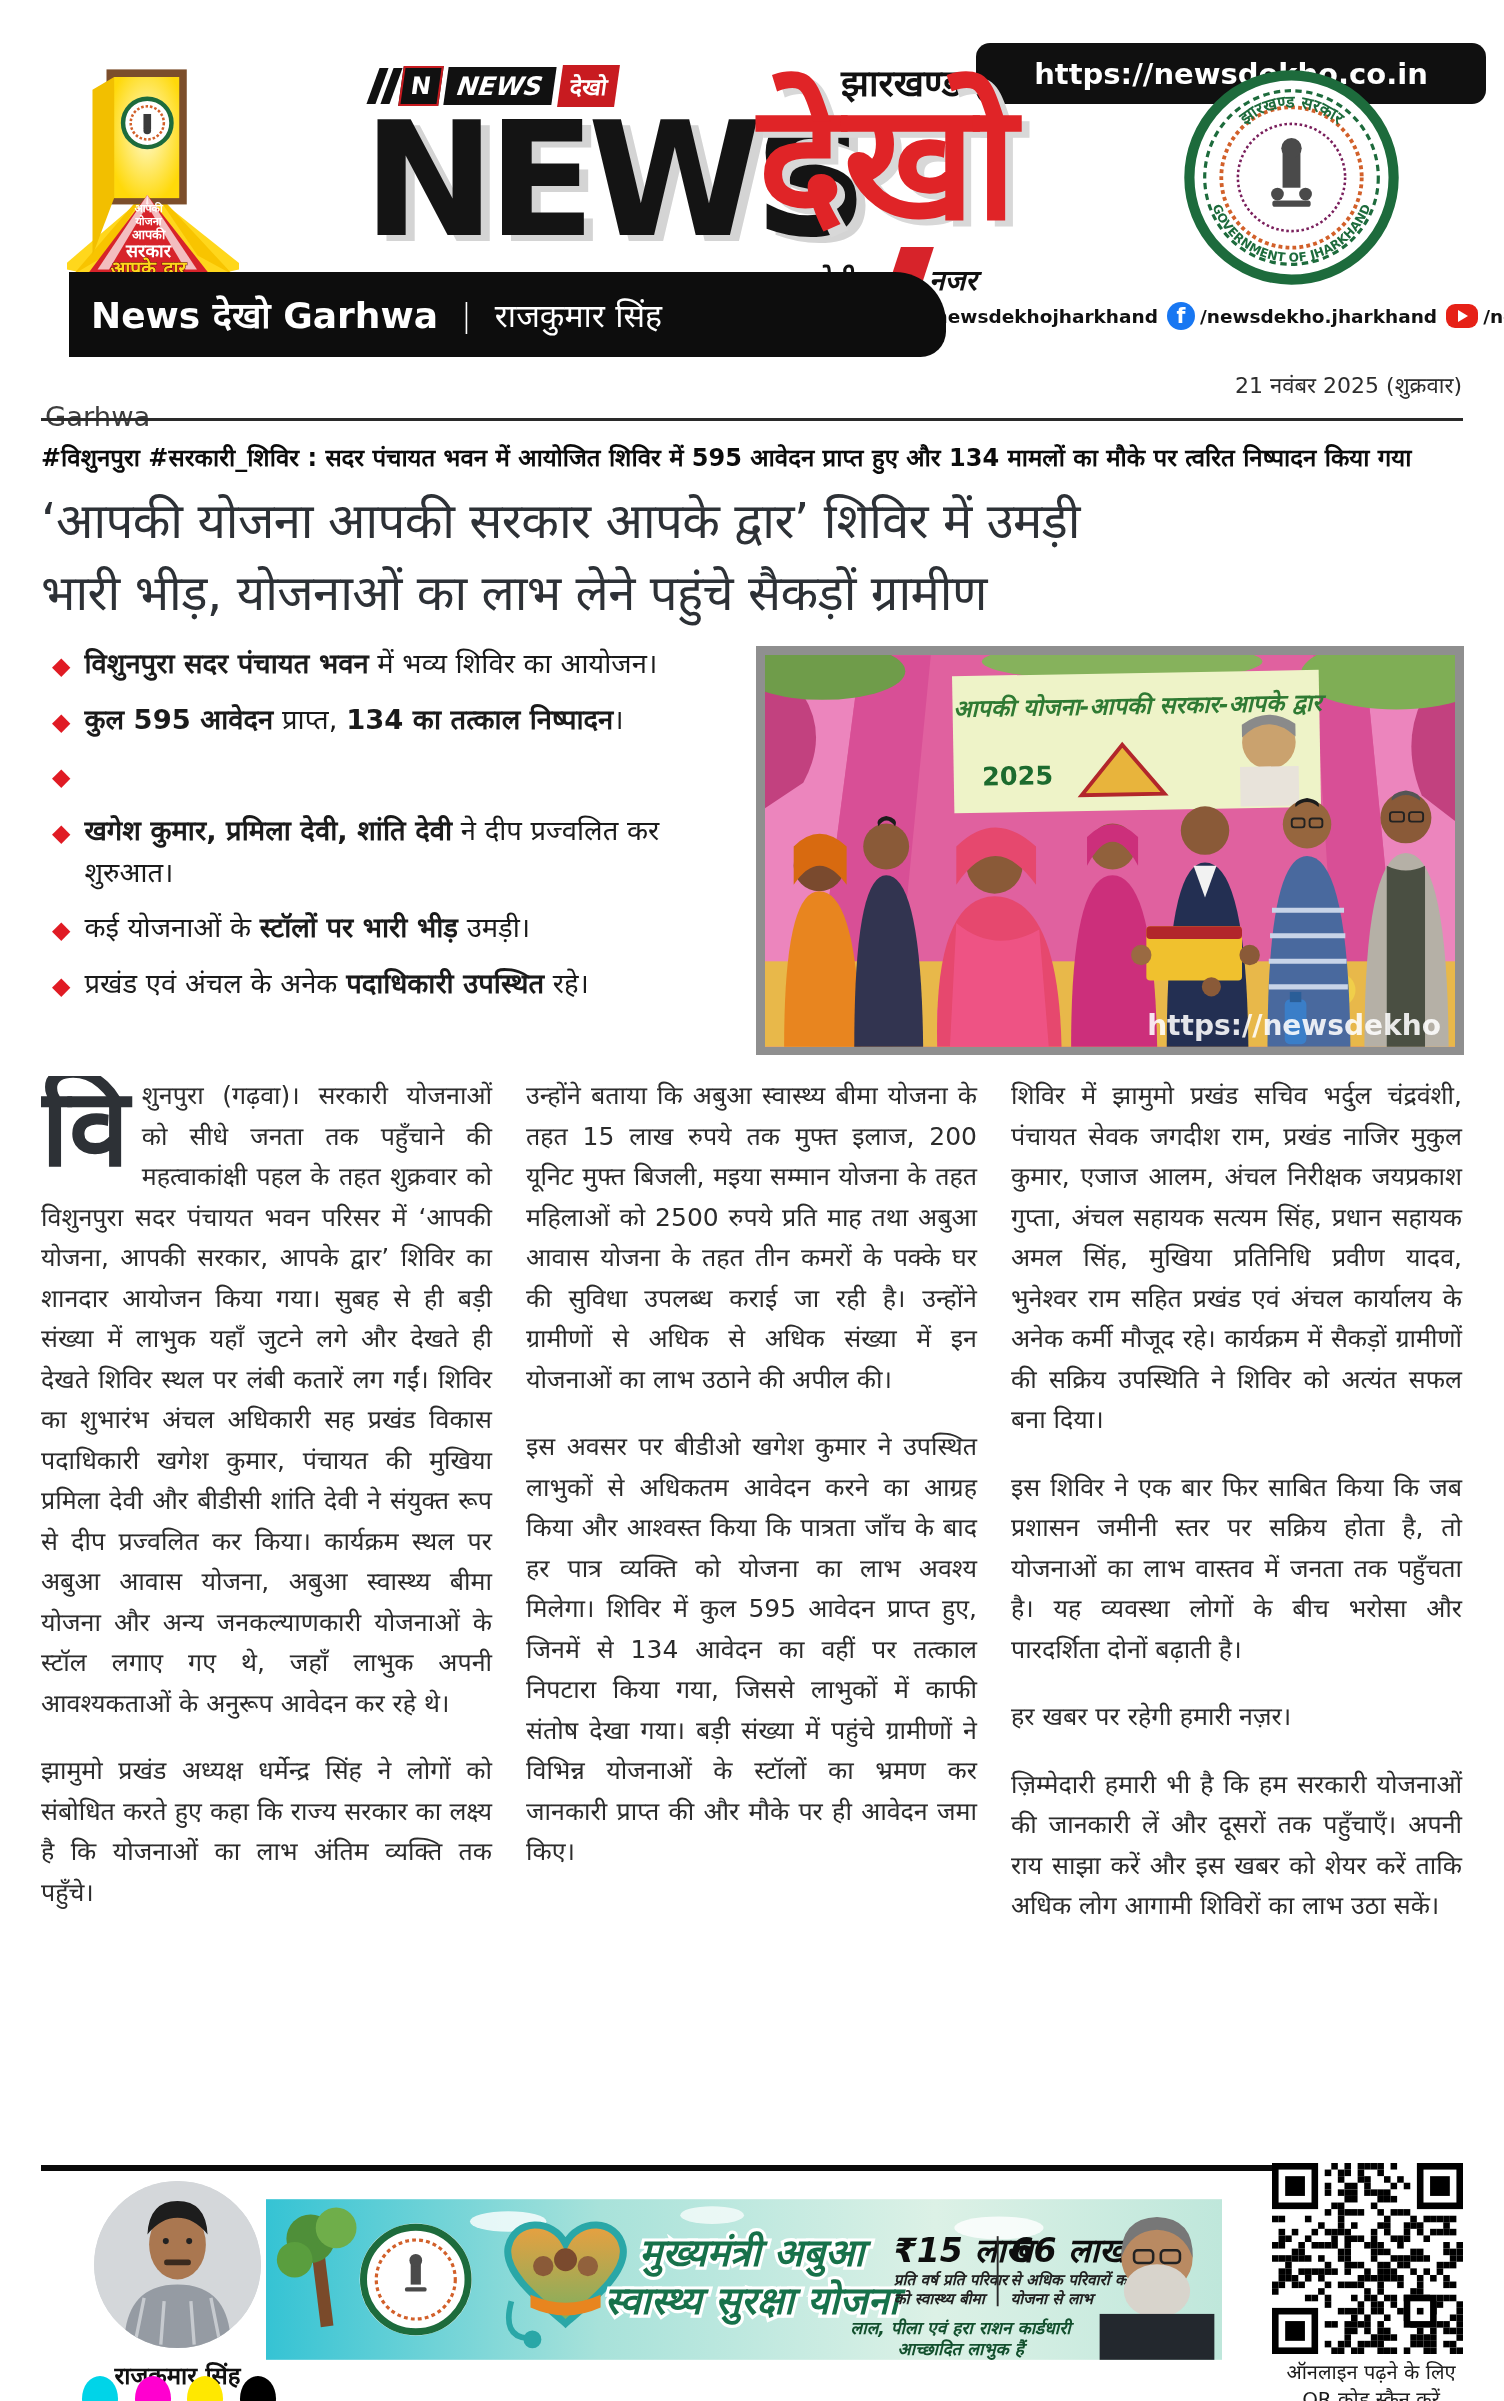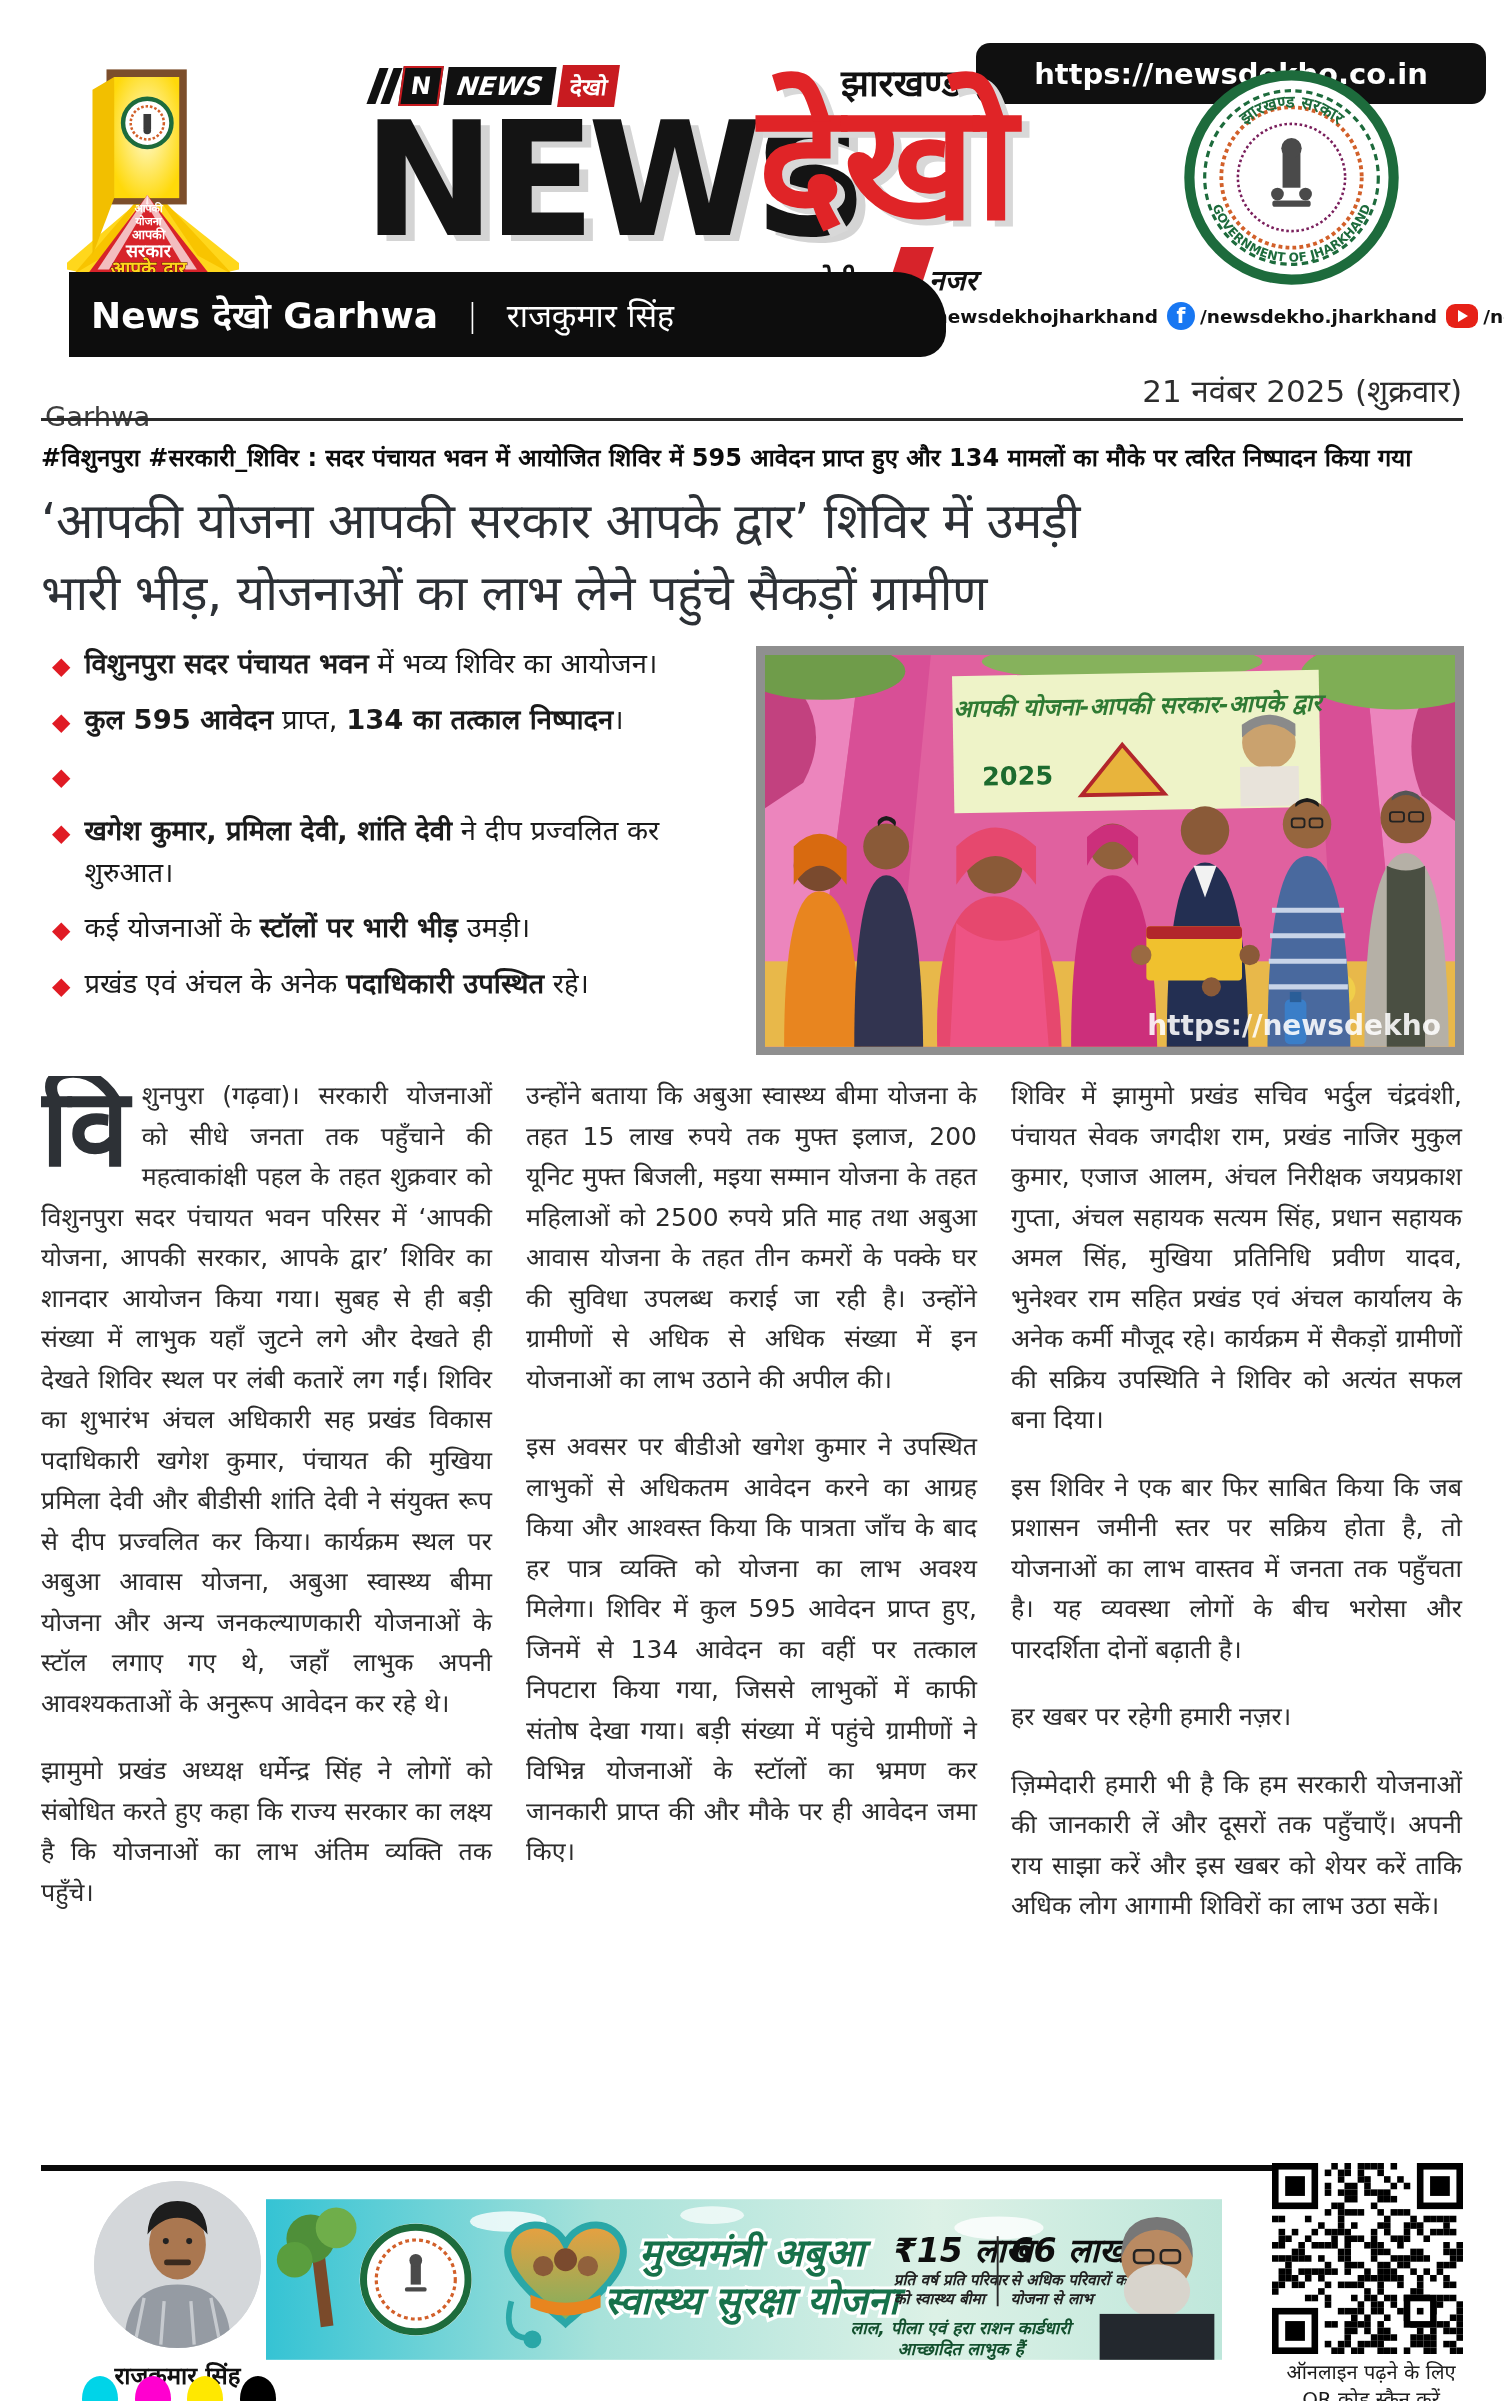--- a/index.html
+++ b/index.html
@@ -34,28 +34,28 @@
   .social-handle{font-size:18.5px;font-weight:800;color:#111;white-space:nowrap;}
   .si{width:28px;height:28px;border-radius:50%;display:flex;align-items:center;justify-content:center;color:#fff;flex:0 0 auto;}
   .si-ig{background:radial-gradient(circle at 30% 110%,#fdc468 0%,#df4996 55%,#4f5bd5 100%);}
   .ig-glyph{width:14px;height:14px;border:1.9px solid #fff;border-radius:4.5px;position:relative;}
   .ig-glyph::after{content:'';position:absolute;top:1.9px;left:1.9px;width:6.4px;height:6.4px;border:1.9px solid #fff;border-radius:50%;}
   .si-fb{background:#1877f2;font-weight:800;font-size:20.4px;}
   .si-yt{background:#e62117;border-radius:9px;width:32px;height:24px;}
   .yt-play{width:0;height:0;border-left:10.2px solid #fff;border-top:6.4px solid transparent;border-bottom:6.4px solid transparent;margin-left:2.6px;}
   
   #edition-bar{left:69px;top:272px;width:877px;height:85px;background:#0d0d0d;
-               border-radius:0 51px 25.5px 0;display:flex;align-items:center;padding-left:22px;box-sizing:border-box;gap:29px;}
+               border-radius:0 51px 25.5px 0;display:flex;align-items:center;padding-left:22px;box-sizing:border-box;gap:23px;}
   #edition-title{color:#fff;font-size:36px;font-weight:800;}
   #edition-sep{color:#fff;font-size:32px;font-weight:300;}
   #edition-reporter{color:#fff;font-size:32px;font-weight:500;}
 
   
   #meta-location{left:45px;top:369px;font-size:27.4px;color:#3d3d3d;margin-top:32px;}
-  #meta-date{right:43px;top:369px;font-size:31px;color:#2d2d2d;text-align:right;}
+  #meta-date{right:43px;top:369px;font-size:22px;color:#2d2d2d;text-align:right;}
   #meta-rule{left:41px;top:418px;width:1422px;height:2.6px;background:#2a2a2a;}
 
   
   #hashtag{left:41px;top:440px;width:1422px;font-size:24px;font-weight:700;color:#0c0c0c;}
   #headline{left:41px;top:486px;width:1428px;font-size:49px;font-weight:400;line-height:1.46;
             color:#2d3136;letter-spacing:-0.6px;}
 
   
   #bullets{left:52px;top:643px;width:689px;}
   .bullet{display:flex;align-items:flex-start;margin-bottom:14px;font-size:27.4px;line-height:1.52;color:#1b1b1b;}

